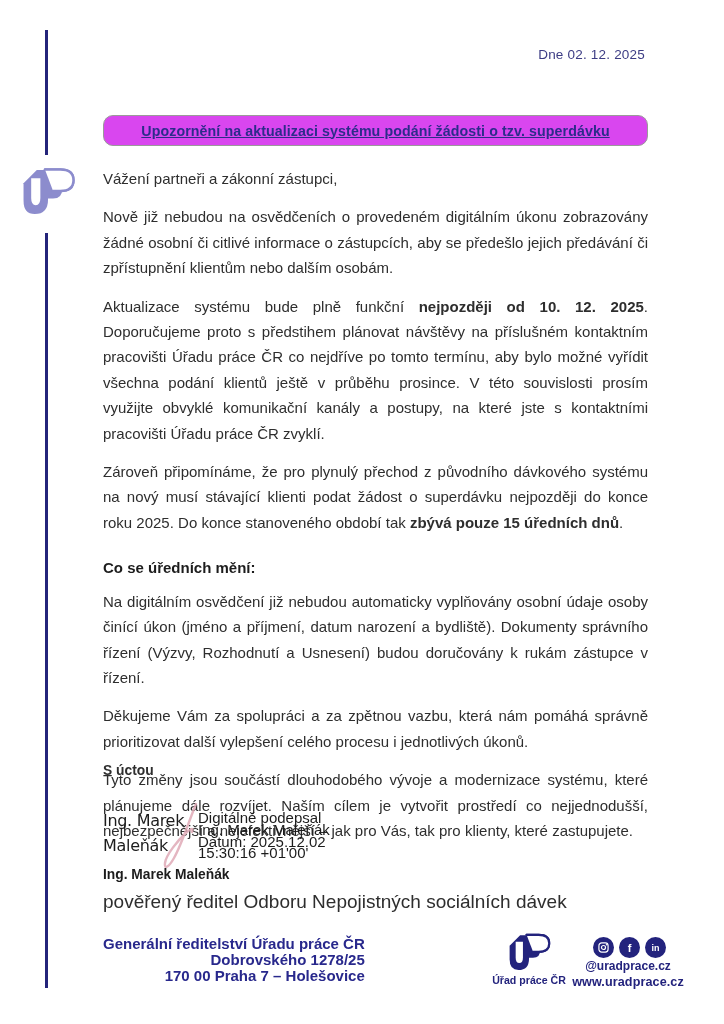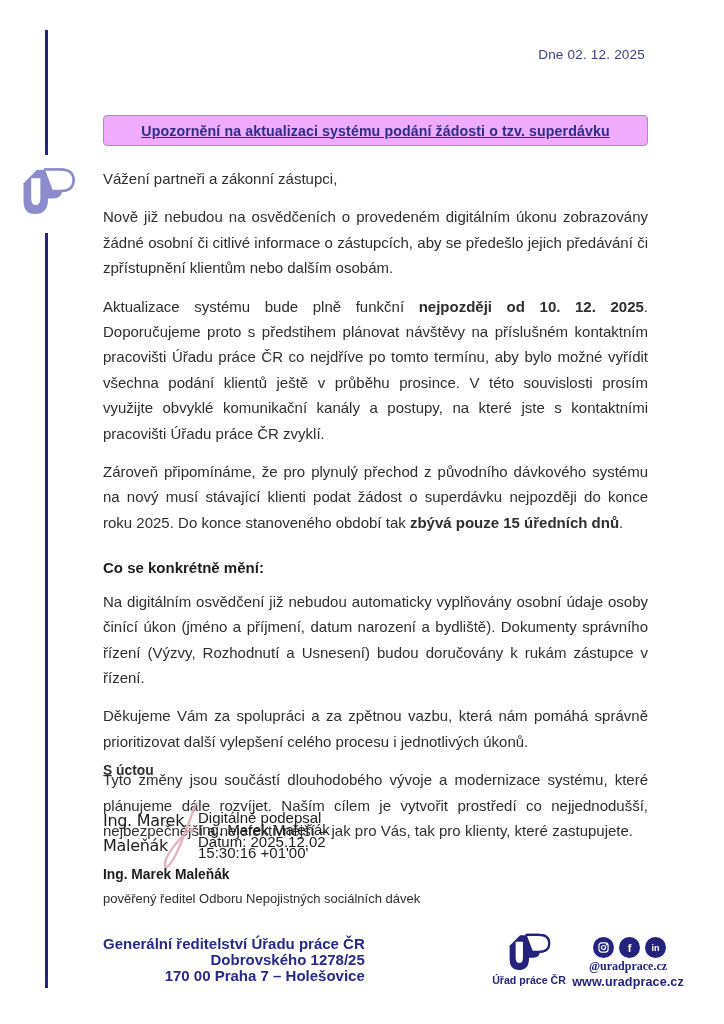--- a/index.html
+++ b/index.html
@@ -17,21 +17,21 @@
 
   
   .vline{left:45px;width:3px;background:#24247a;}
   .vline-top{top:30px;height:125px;}
   .vline-main{top:233px;height:755px;}
   .brand-top{left:19px;top:166px;width:58px;height:53px;}
 
   
   .title-box{
     left:103px;top:115px;width:545px;height:31px;box-sizing:border-box;
-    background:#f0abfc;border:1.6px solid #9a9a9a;border-radius:4px;
+    background:#d946ef;border:1.6px solid #9a9a9a;border-radius:10px;
     display:flex;align-items:center;justify-content:center;
   }
   .title-box span{
     font-size:14.2px;font-weight:bold;color:#2c2c8a;
     text-decoration:underline;letter-spacing:.1px;
   }
 
   
   .letter-body{
     left:103px;top:166px;width:545px;
@@ -46,42 +46,42 @@
   
   .stamp-name{
     left:103px;top:808px;font-size:16px;line-height:25px;color:#1c1c1c;
     font-family:"DejaVu Sans", sans-serif;letter-spacing:-.3px;
   }
   .stamp-swirl{left:152px;top:800px;}
   .stamp-details{
     left:198px;top:812px;font-size:15px;line-height:11.8px;color:#1c1c1c;
   }
   .signer-name{left:103px;top:867px;font-size:13.8px;font-weight:bold;color:#1c1c1c;}
-  .signer-role{left:103px;top:891px;font-size:13px;color:#2e2e2e;}
+  .signer-role{left:103px;top:891px;font-size:19px;color:#2e2e2e;}
 
   
   .footer-address{
     left:103px;top:936px;font-size:15px;line-height:15.8px;
     font-weight:bold;color:#28288c;text-align:right;
   }
   .footer-logo{left:501px;top:932px;width:56px;height:42px;}
   .footer-logo-caption{
     left:484px;top:974px;width:90px;text-align:center;
     font-size:10.6px;font-weight:bold;color:#23237d;
   }
   .social-row{left:593px;top:937px;display:flex;gap:5px;}
   .social-circle{
     width:21px;height:21px;border-radius:50%;background:#23237d;
     display:flex;align-items:center;justify-content:center;
     color:#ffffff;font-size:11px;font-weight:bold;
   }
   .social-circle svg{display:block;}
   .footer-handle{
     left:582px;top:959px;width:92px;text-align:center;
-    font-size:12px;font-weight:bold;color:#23237d;font-family:Liberation Serif, serif;
+    font-size:12px;font-weight:bold;color:#23237d;
   }
   .footer-site{
     left:572px;top:975px;width:112px;text-align:center;
     font-size:12.6px;font-weight:bold;color:#23237d;letter-spacing:.1px;
   }
 </style>
 </head>
 <body>
 
 <div class="abs date-line">Dne 02. 12. 2025</div>
@@ -102,21 +102,21 @@
 <div class="abs title-box">
   <span>Upozornění na aktualizaci systému podání žádosti o tzv. superdávku</span>
 </div>
 
 <div class="abs letter-body">
   <p class="salutation">Vážení partneři a zákonní zástupci,</p>
   <div>
       <p class="para"><span>Nově již nebudou na osvědčeních o provedeném digitálním úkonu zobrazovány žádné osobní či citlivé informace o zástupcích, aby se předešlo jejich předávání či zpřístupnění klientům nebo dalším osobám.</span></p>
       <p class="para"><span>Aktualizace systému bude plně funkční </span><span class="b">nejpozději od 10. 12. 2025</span><span>. Doporučujeme proto s předstihem plánovat návštěvy na příslušném kontaktním pracovišti Úřadu práce ČR co nejdříve po tomto termínu, aby bylo možné vyřídit všechna podání klientů ještě v průběhu prosince. V této souvislosti prosím využijte obvyklé komunikační kanály a postupy, na které jste s kontaktními pracovišti Úřadu práce ČR zvyklí.</span></p>
       <p class="para"><span>Zároveň připomínáme, že pro plynulý přechod z původního dávkového systému na nový musí stávající klienti podat žádost o superdávku nejpozději do konce roku 2025. Do konce stanoveného období tak </span><span class="b">zbývá pouze 15 úředních dnů</span><span>.</span></p>
-      <p class="para heading"><span class="b">Co se konkrétně mění:</span></p>
+      <p class="para heading"><span class="b">Co se úředních mění:</span></p>
       <p class="para"><span>Na digitálním osvědčení již nebudou automaticky vyplňovány osobní údaje osoby činící úkon (jméno a příjmení, datum narození a bydliště). Dokumenty správního řízení (Výzvy, Rozhodnutí a Usnesení) budou doručovány k rukám zástupce v řízení.</span></p>
       <p class="para"><span>Děkujeme Vám za spolupráci a za zpětnou vazbu, která nám pomáhá správně prioritizovat další vylepšení celého procesu i jednotlivých úkonů.</span></p>
       <p class="para"><span>Tyto změny jsou součástí dlouhodobého vývoje a modernizace systému, které plánujeme dále rozvíjet. Naším cílem je vytvořit prostředí co nejjednodušší, nejbezpečnější a nejefektivnější – jak pro Vás, tak pro klienty, které zastupujete.</span></p>
     </div>
 </div>
 
 <div class="abs closing">S úctou</div>
 
 <div class="abs stamp-name">
   <div>Ing. Marek</div>

